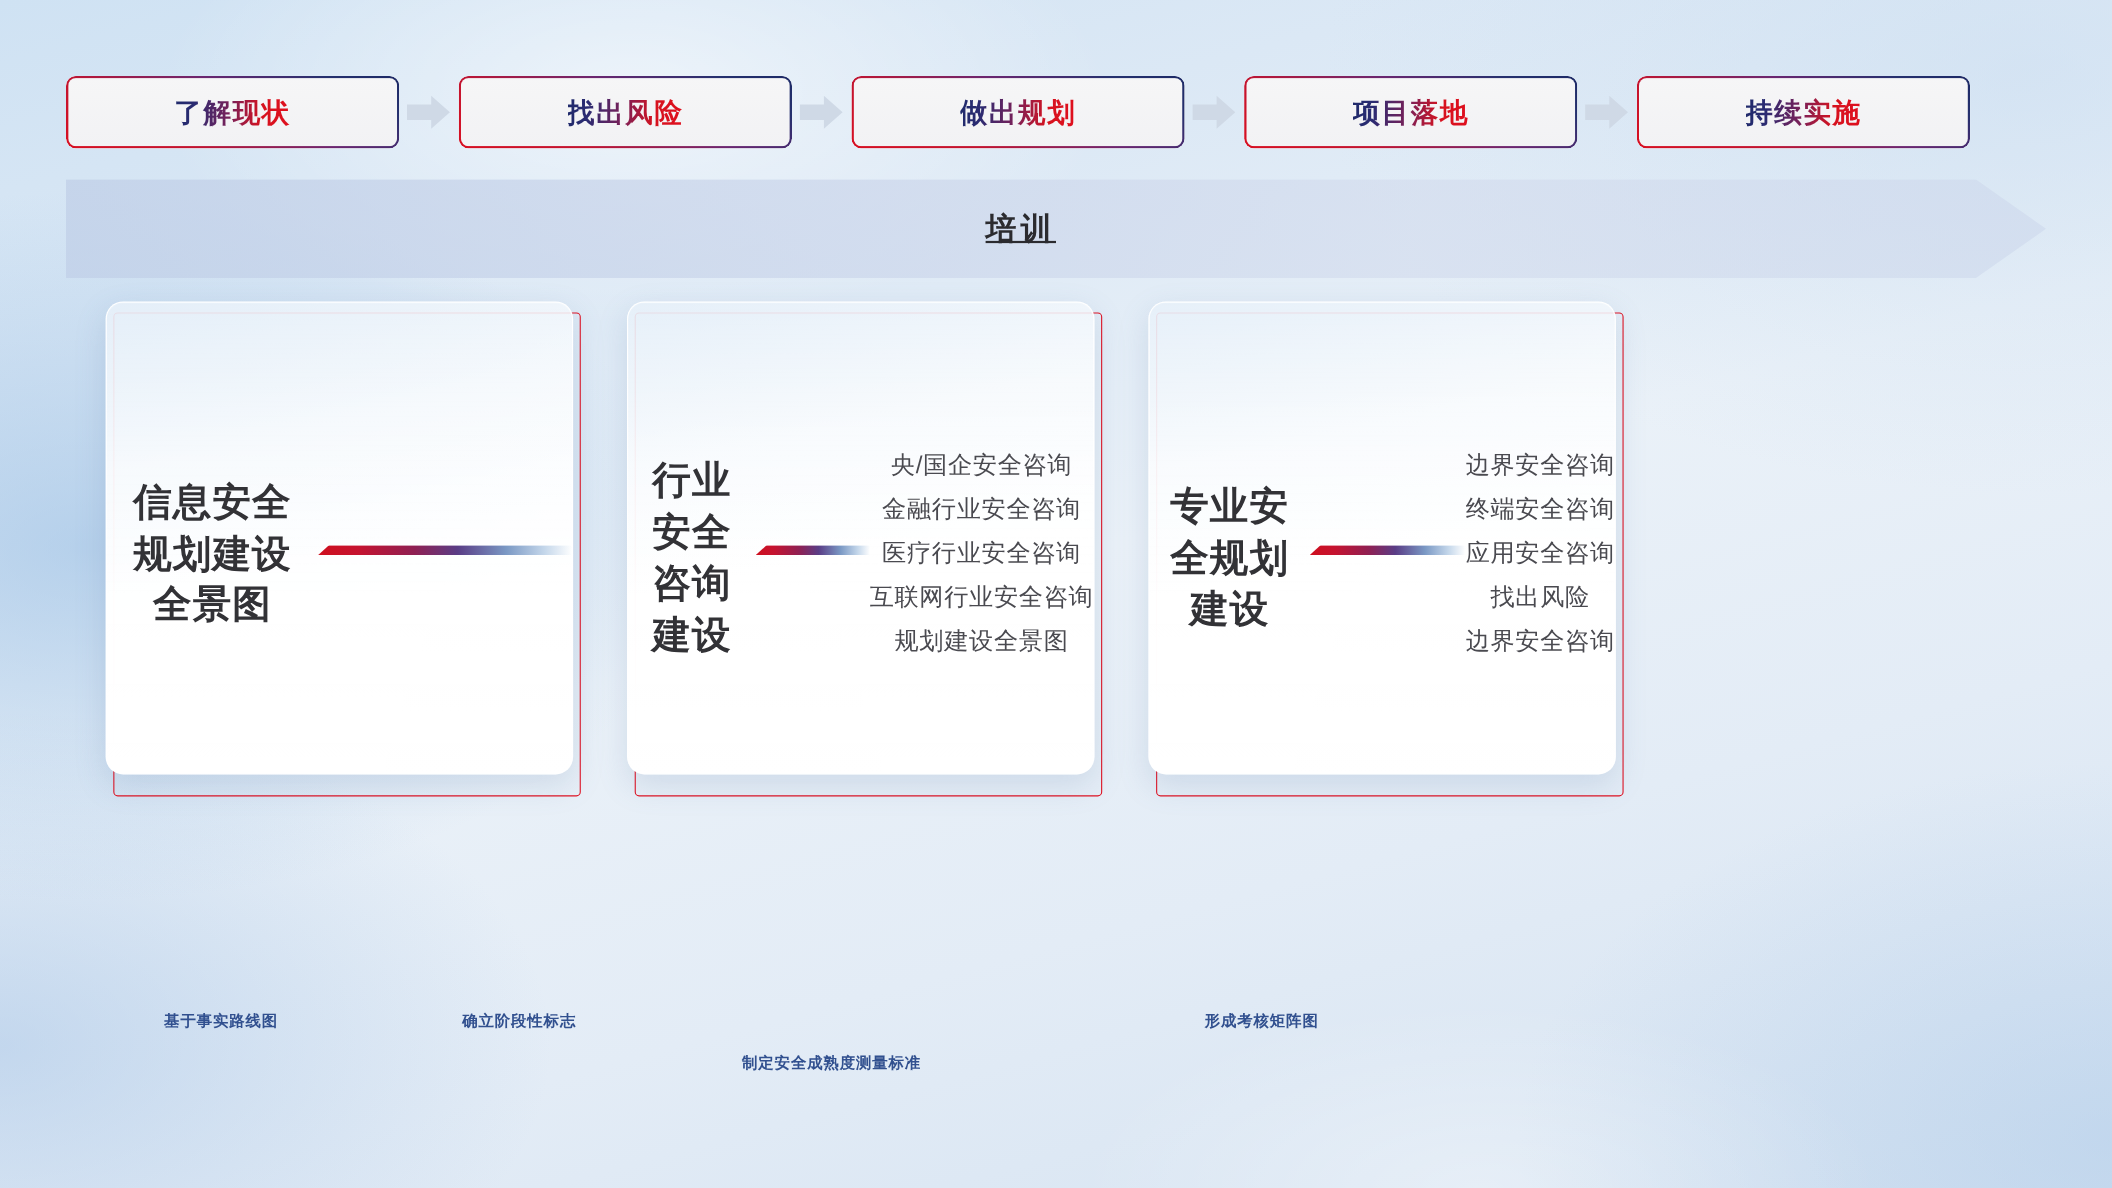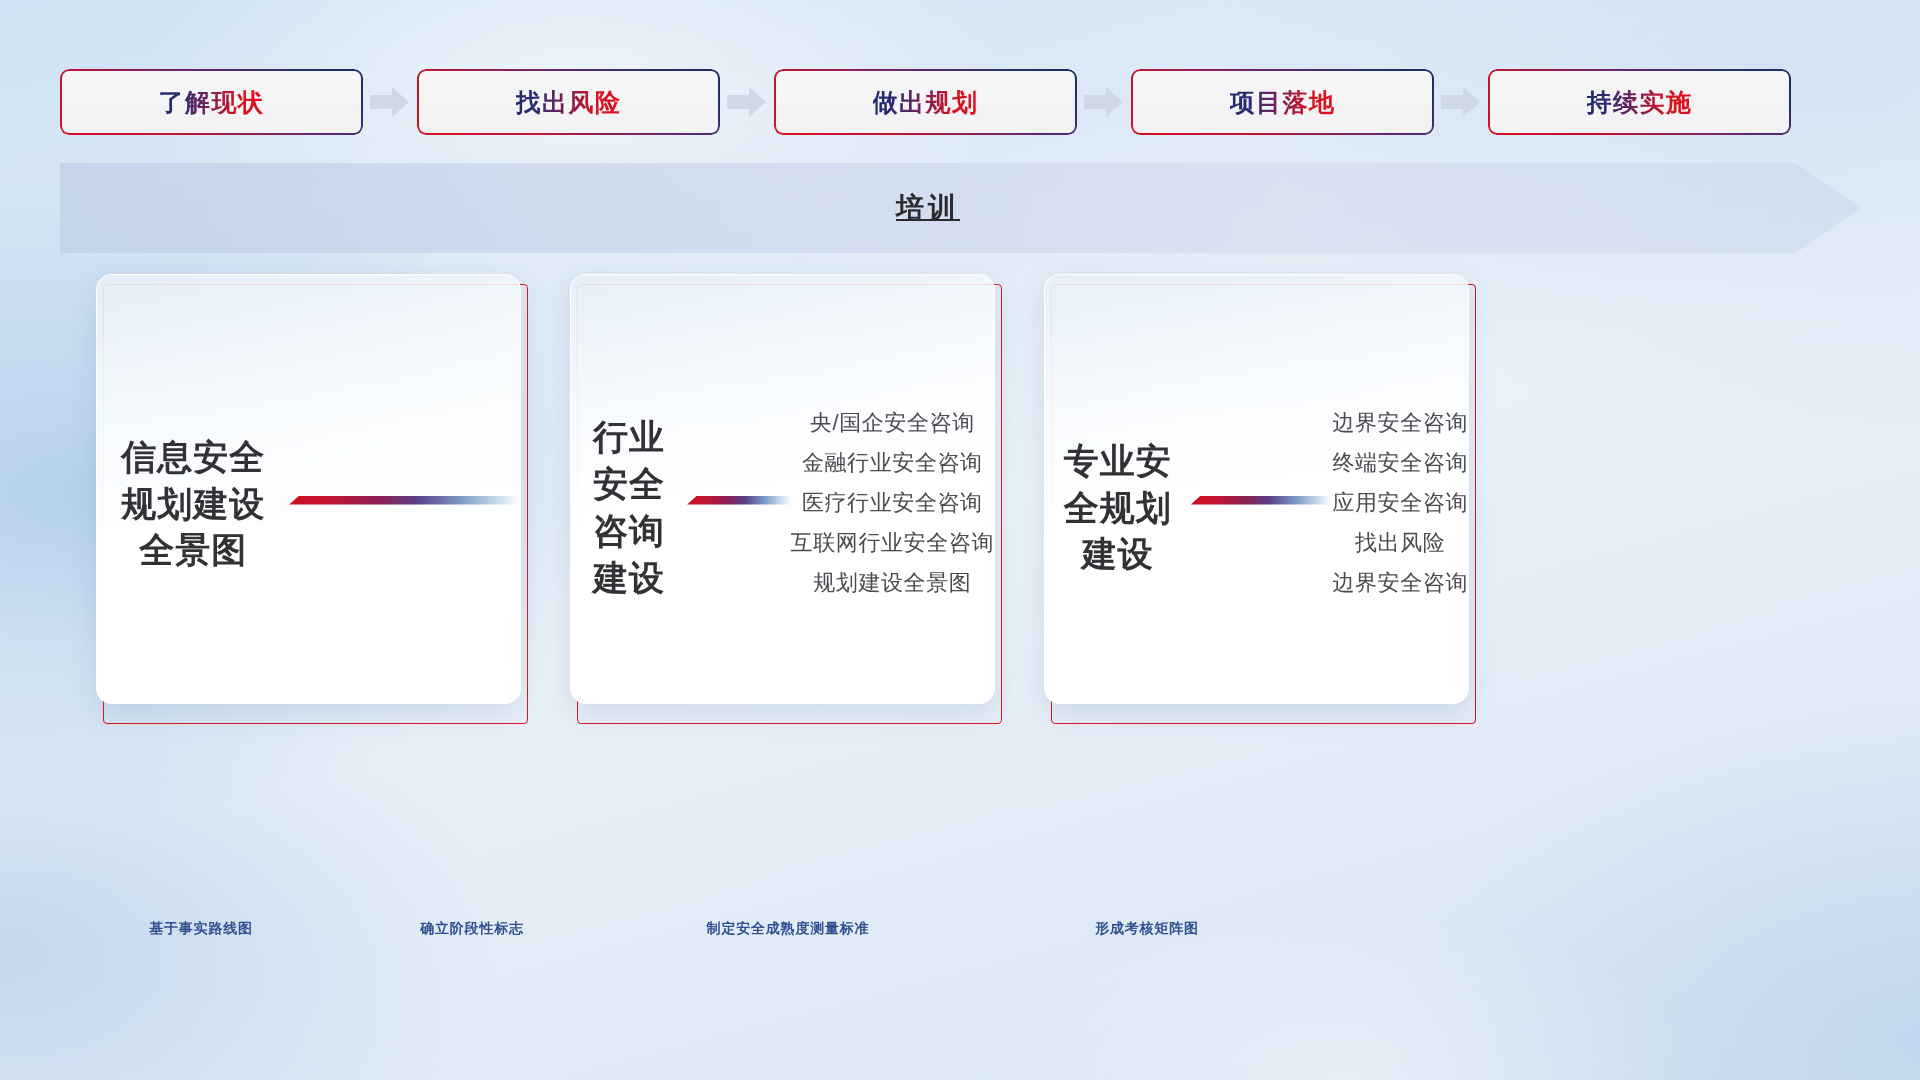--- a/index.html
+++ b/index.html
@@ -302,17 +302,17 @@
           <div class="card-list-item">边界安全咨询</div>
         </div>
       </div>
     </div>
 
   </div>
 
   <div class="footnotes">
     <div class="footnote" id="fn0" style="left: 201px;">基于事实路线图</div>
     <div class="footnote" id="fn1" style="left: 472px;">确立阶段性标志</div>
-    <div class="footnote" id="fn2" style="left: 788px;">制定安全成熟度测量标准</div>
+    <div class="footnote" id="fn2" style="left: 756px; margin-top: 38px;">制定安全成熟度测量标准</div>
     <div class="footnote" id="fn3" style="left: 1147px;">形成考核矩阵图</div>
   </div>
 
 </div>
 
 </body></html>

